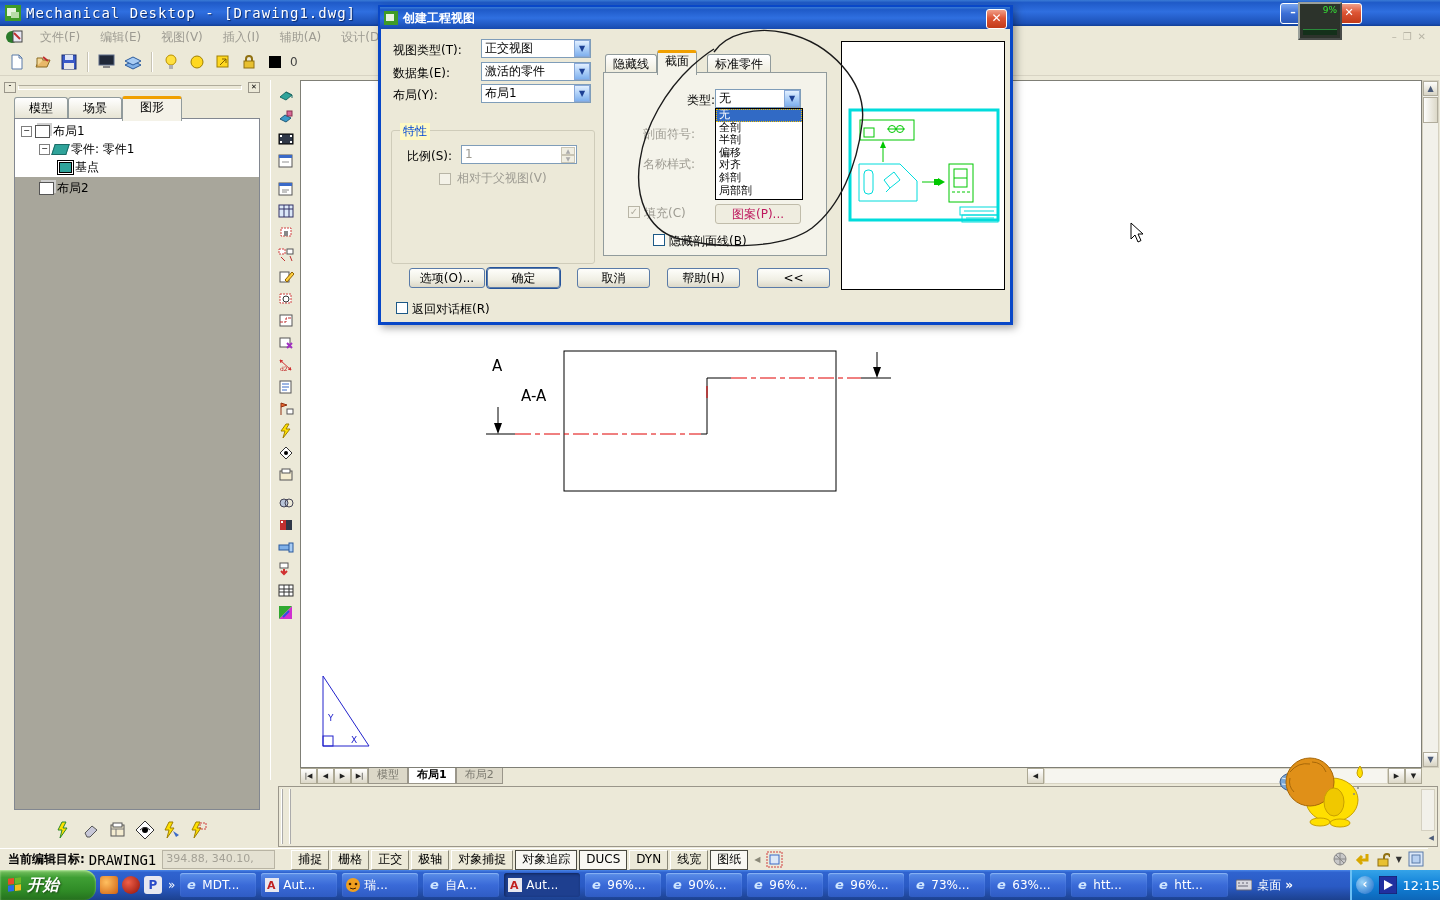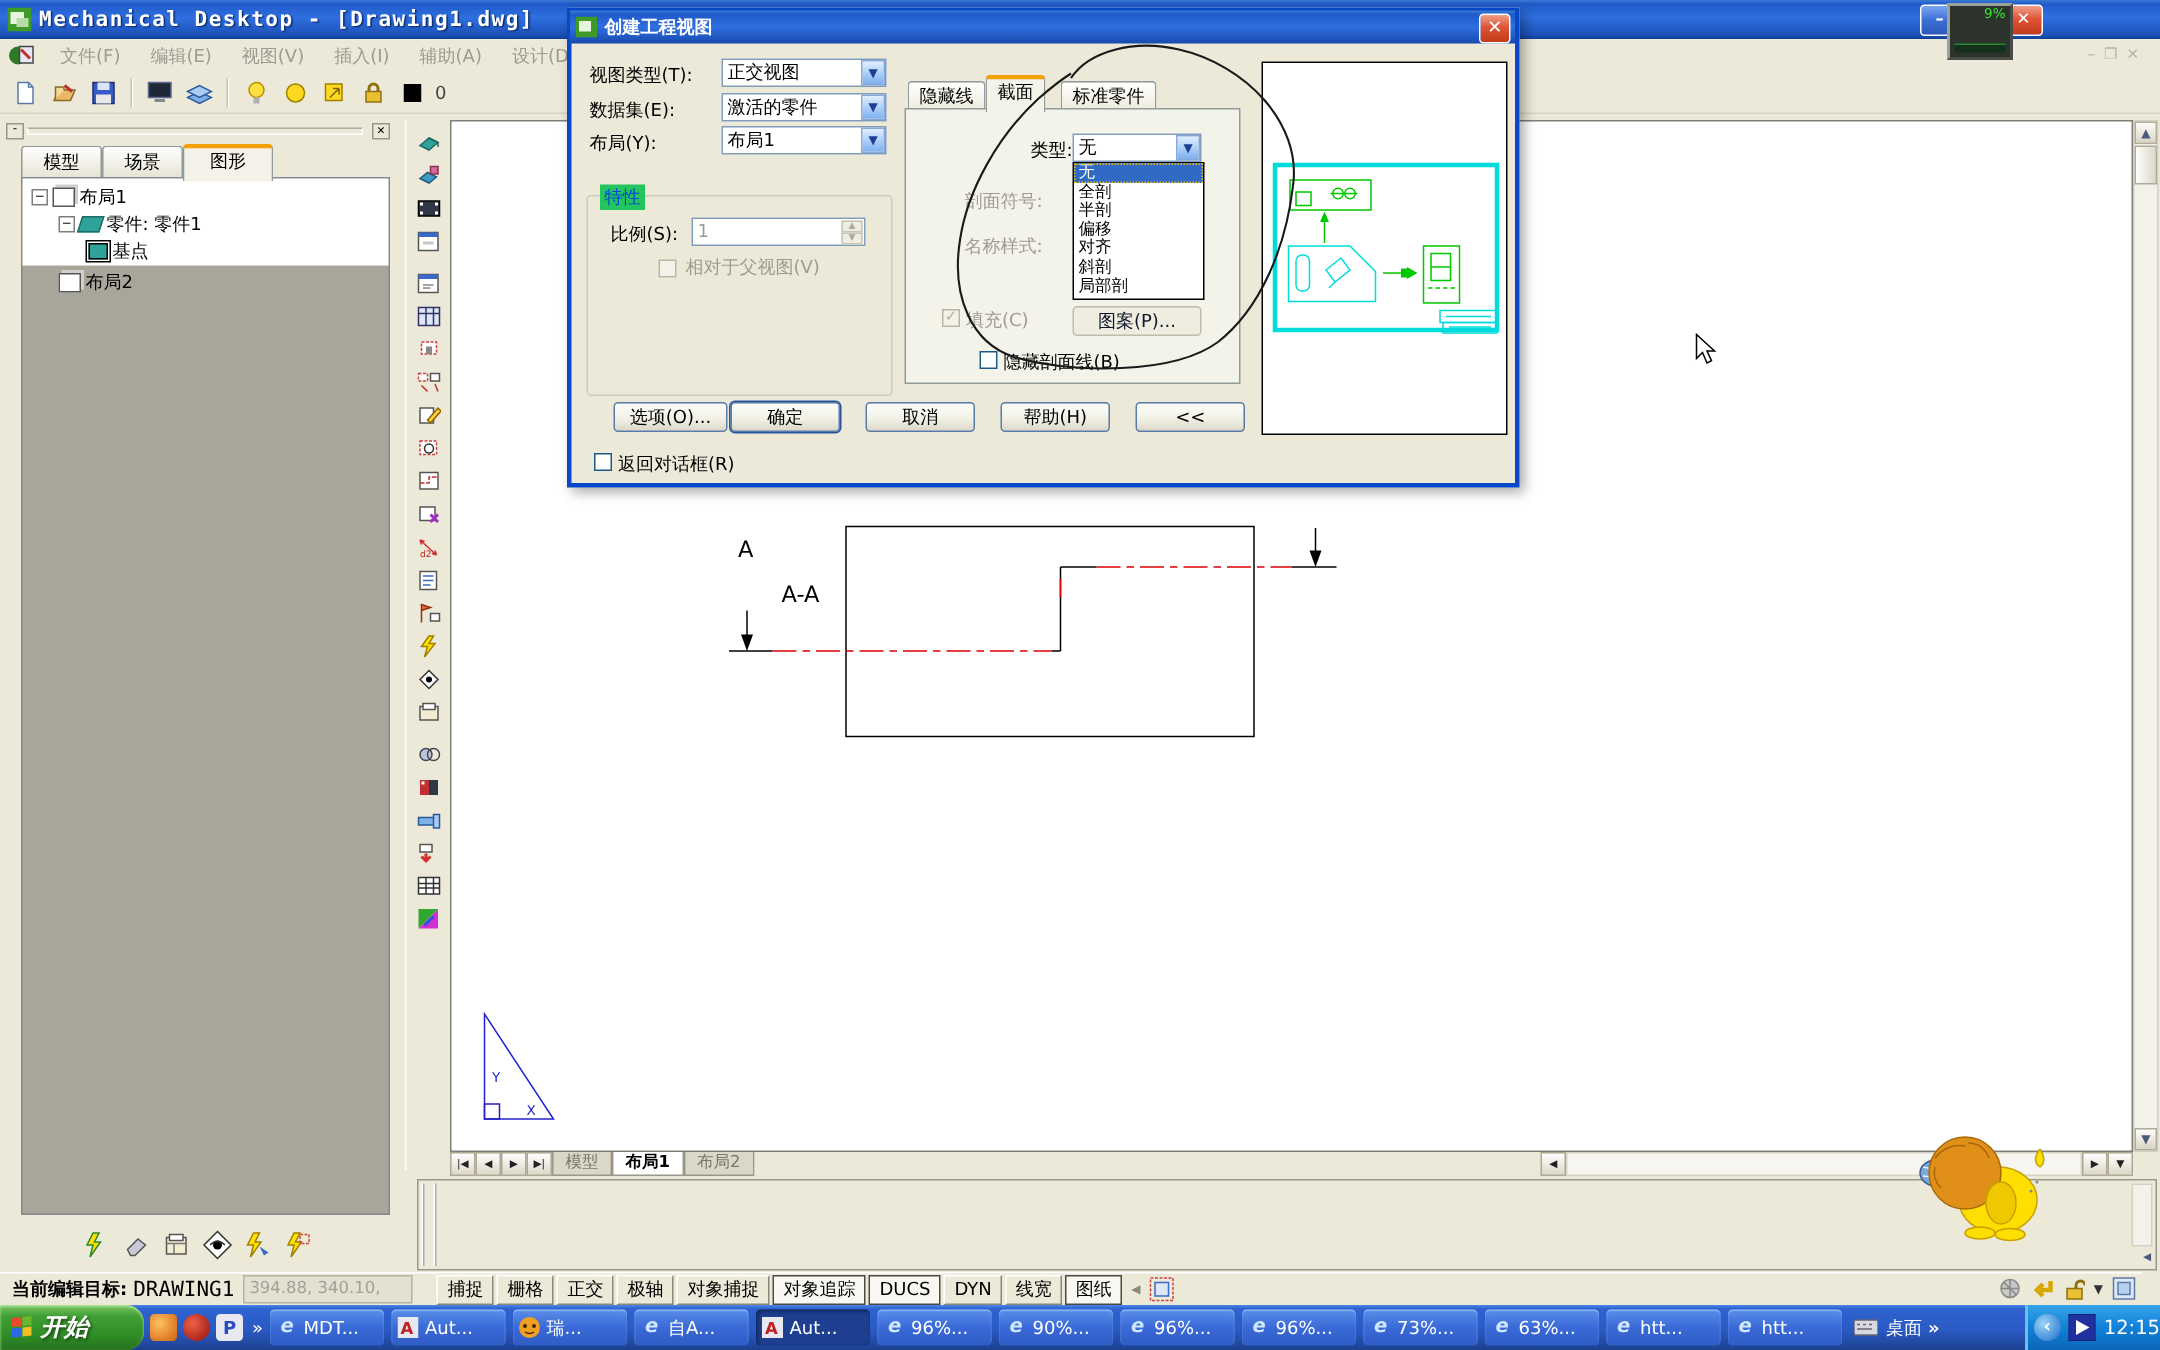--- a/index.html
+++ b/index.html
@@ -2,21 +2,21 @@
 <html><head>
 <meta charset="utf-8">
 <style>
   html,body{margin:0;padding:0;width:1440px;height:900px;overflow:hidden;
     font-family:"DejaVu Sans",sans-serif;font-size:12px;background:#ece9d8;}
   .abs{position:absolute;}
   
   #titlebar{left:0;top:0;width:1440px;height:26px;
     background:linear-gradient(180deg,#3a7bd5 0%,#1f5ac8 10%,#2f6fe0 45%,#1c51b8 90%,#123f96 100%);
     color:#fff;display:flex;align-items:center;z-index:5;}
-  #titlebar .title{font-family:"DejaVu Sans Mono",monospace;font-weight:bold;font-size:14px;
+  #titlebar .title{font-family:"DejaVu Sans Mono",monospace;font-weight:normal;font-size:14px;
     letter-spacing:1px;margin-left:6px;text-shadow:1px 1px 1px #0a2a6a;}
   .capbtn{width:24px;height:19px;border:1px solid #fff;border-radius:3px;margin-left:2px;
     background:linear-gradient(180deg,#7ba6ef 0%,#3c6fd6 50%,#2a58b8 100%);
     color:#fff;font-size:11px;line-height:17px;text-align:center;font-weight:bold;}
   .capbtn.close{background:linear-gradient(180deg,#f0a08a 0%,#dd5535 45%,#c23a18 100%);}
   #menubar{left:0;top:26px;width:1440px;height:22px;background:#ece9d8;
     border-bottom:1px solid #dcd8c8;display:flex;align-items:center;color:#9d9b92;}
   #menubar .mi{padding:2px 10px;}
   #toolbar-top{left:0;top:48px;width:1440px;height:28px;background:#ece9d8;
     border-bottom:1px solid #d8d4c4;display:flex;align-items:center;gap:4px;padding-left:6px;box-sizing:border-box;}
@@ -105,33 +105,33 @@
   .gray{color:#9d9b92 !important;}
   .combo{position:absolute;height:19px;background:#fff;border:1px solid #7f9db9;box-sizing:border-box;
     font-size:12px;line-height:17px;padding-left:3px;color:#000;}
   .combo .arrow{position:absolute;right:0;top:0;width:16px;height:17px;
     background:linear-gradient(180deg,#e2efff 0%,#aed0f8 50%,#7fb0ee 100%);
     border:1px solid #88a8d8;box-sizing:border-box;color:#1c3f94;font-size:8px;line-height:15px;text-align:center;}
   .xpbtn{position:absolute;height:20px;border:1px solid #5a7ba8;border-radius:3px;
     background:linear-gradient(180deg,#fefefb 0%,#f0efe4 60%,#dcd8c8 100%);
     font-size:12px;text-align:center;line-height:18px;color:#000;box-sizing:border-box;}
   .xpbtn.default{outline:1px solid #26549c;outline-offset:0px;}
-  .xpbtn.disabled{border-color:#c0bcaa;color:#0f172a;background:#efede0;}
+  .xpbtn.disabled{border-color:#c0bcaa;color:#be185d;background:#efede0;}
   .cb{position:absolute;width:12px;height:12px;background:#fff;border:1px solid #1d5987;box-sizing:border-box;
     font-size:10px;line-height:10px;text-align:center;color:#21a121;}
   .cb.dis{border-color:#b8b5a6;color:#b0ada0;background:#f4f2e8;}
   .dtab{position:absolute;height:20px;border:1px solid #919b9c;border-bottom:none;border-radius:3px 3px 0 0;
     background:linear-gradient(180deg,#fff,#ece9d8);text-align:center;line-height:19px;padding:0 7px;}
   .dtab.active{border-top:3px solid #f0a000;line-height:16px;background:#f4f3ea;height:22px;z-index:3;}
   #dtabpanel{left:222px;top:64px;width:222px;height:182px;border:1px solid #919b9c;background:#f4f3ea;}
   #ddlist{left:334px;top:100px;width:86px;height:90px;background:#fff;border:1px solid #000;font-size:11px;z-index:4;}
   .opt{height:12.6px;line-height:12.5px;padding-left:3px;color:#000;}
   .opt.sel{background:#316ac5;color:#fff;outline:1px dotted #f0c000;outline-offset:-1px;}
   #groupbox{left:10px;top:122px;width:202px;height:132px;border:1px solid #cfccba;border-radius:3px;}
-  #grouplegend{position:absolute;left:8px;top:-8px;background:#22c55e;padding:0 3px;color:#0046d5;}
+  #grouplegend{position:absolute;left:8px;top:-8px;background:#fef9c3;padding:0 3px;color:#0046d5;}
   #previewbox{left:460px;top:33px;width:162px;height:247px;background:#fff;border:1px solid #000;}
   .spin{position:absolute;right:1px;top:1px;width:14px;height:16px;display:flex;flex-direction:column;}
   .spin i{flex:1;border:1px solid #c8c4b4;background:#f0eee2;font-size:6px;line-height:6px;text-align:center;color:#aaa;font-style:normal;}
   text{font-family:"DejaVu Sans",sans-serif;}
 </style>
 </head>
 <body>
 
 <div class="abs" id="titlebar">
   <svg class="abs" style="left:5px;top:5px" width="16" height="16">

